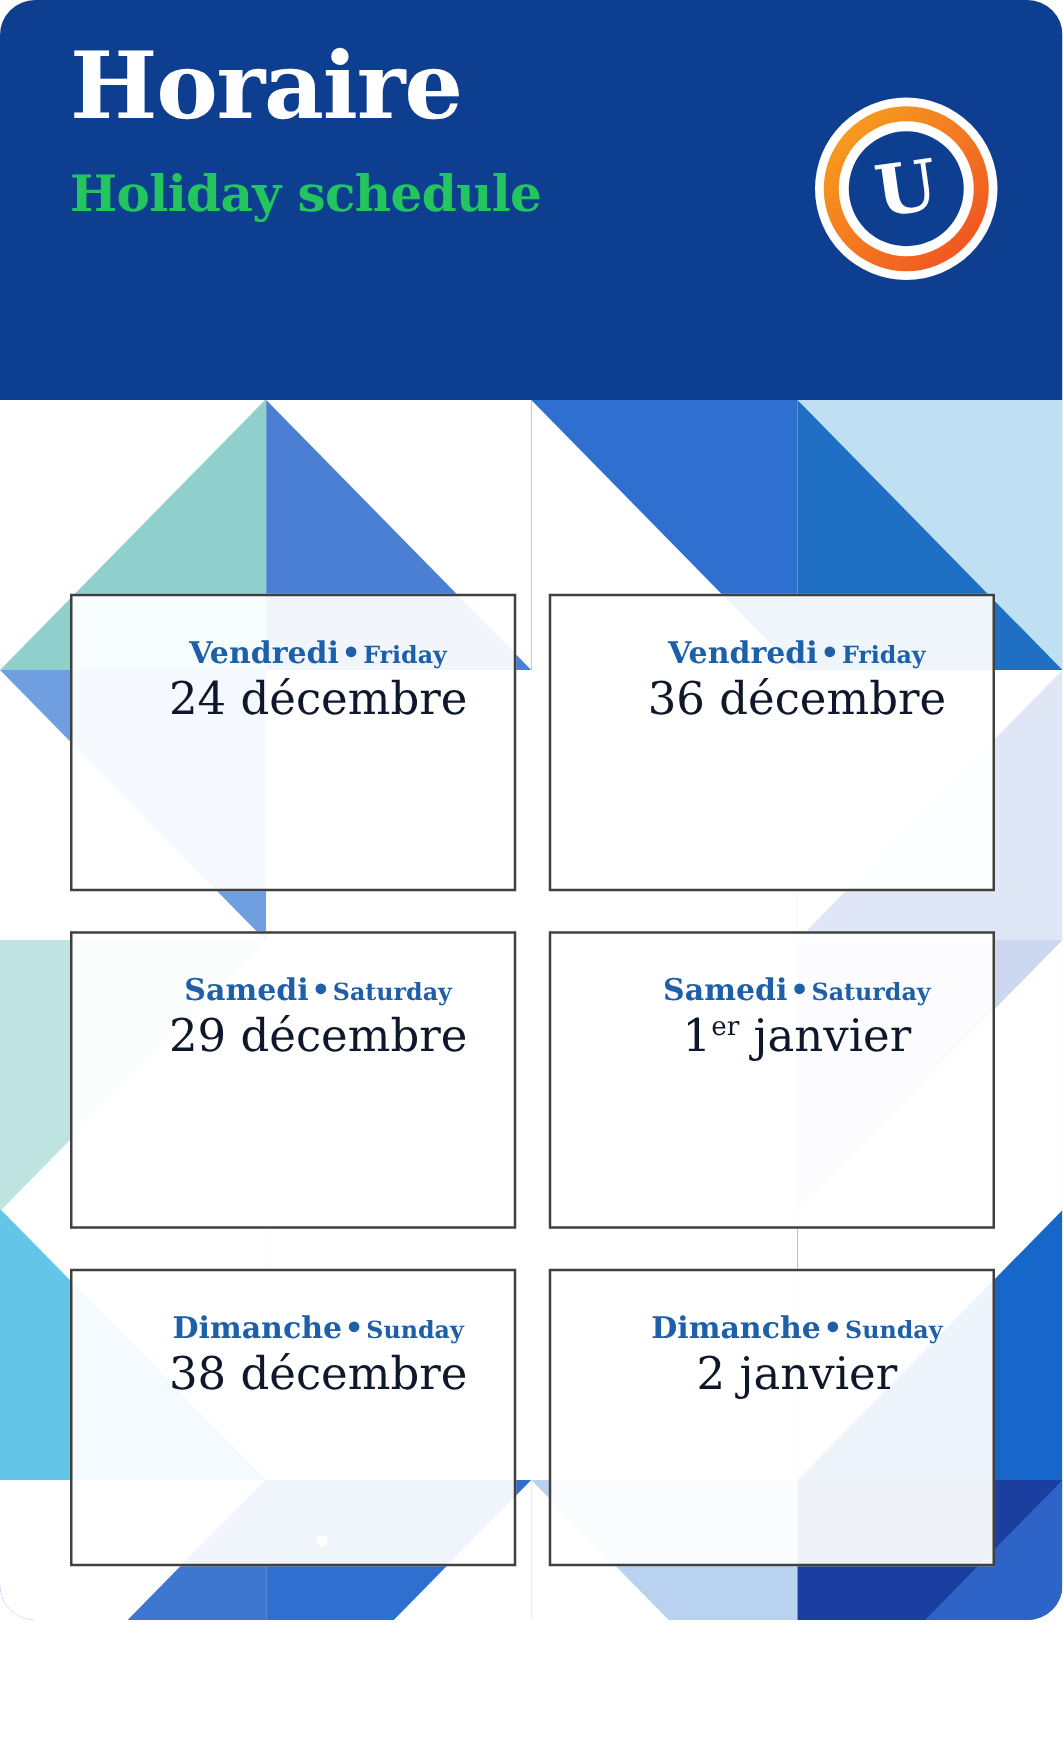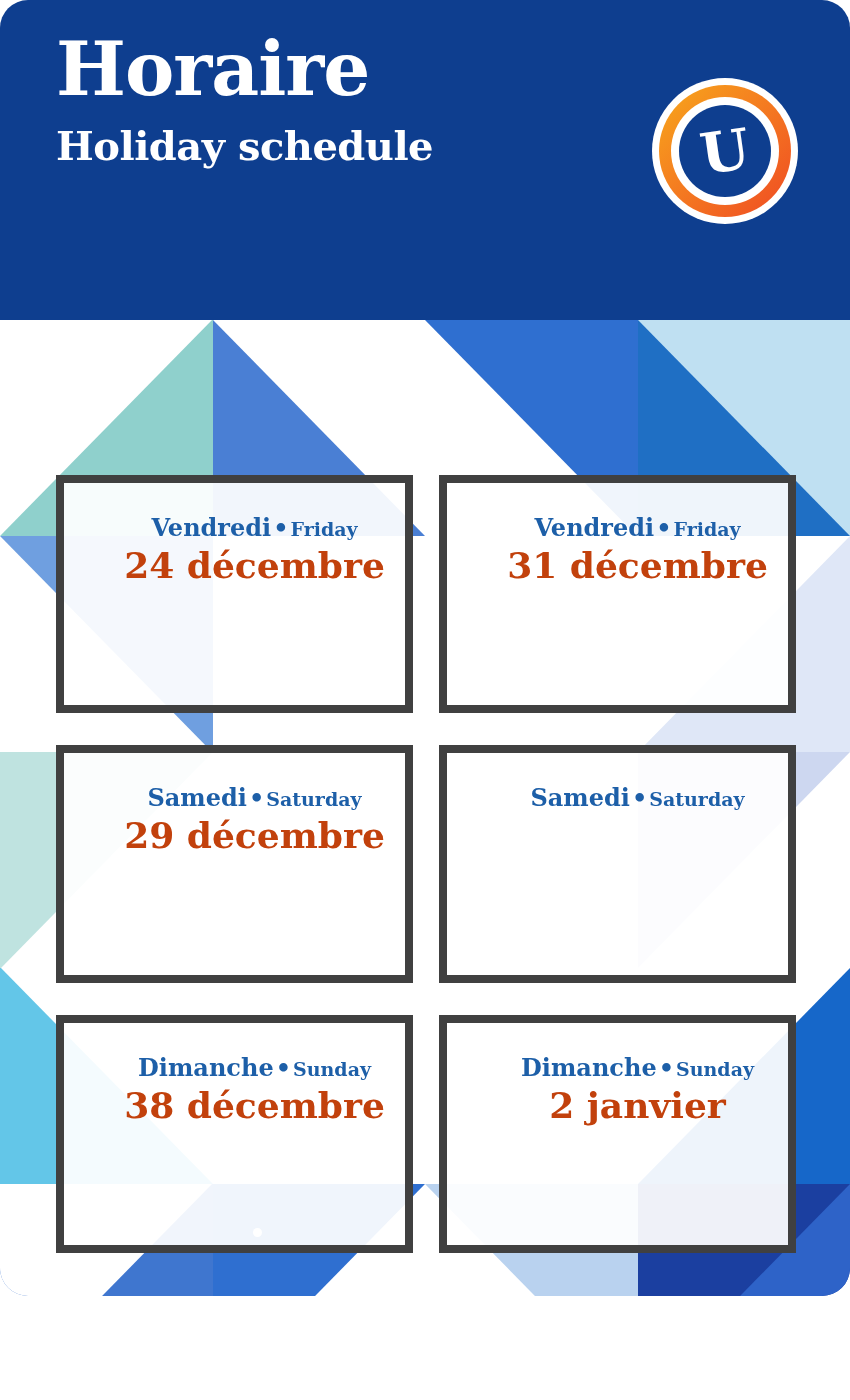--- a/index.html
+++ b/index.html
@@ -35,22 +35,22 @@
   }
   .title-fr {
     color: #ffffff;
     font-family: "DejaVu Serif", serif;
     font-weight: bold;
     font-size: 74px;
     line-height: 0.97;
     letter-spacing: -1px;
   }
   .title-en {
-    margin-top: 20px;
-    color: #ffffff;
+    margin-top: 30px;
+    color: #22c55e;
     font-family: "DejaVu Serif", serif;
     font-weight: bold;
     font-size: 40px;
     line-height: 1;
     letter-spacing: -0.5px;
   }
 
   .logo {
     position: absolute;
     right: 52px;
@@ -122,44 +122,44 @@
     top: 155px;
     width: 740px;
     display: grid;
     grid-template-columns: 357px 357px;
     grid-template-rows: 238px 238px 238px;
     column-gap: 26px;
     row-gap: 32px;
   }
   .card {
     position: relative;
-    border: 8px solid #404040;
+    border: 2px solid #404040;
     background: rgba(255,255,255,0.93);
     padding-top: 32px;
     text-align: center;
     padding-left: 40px;
   }
   .card-day {
     color: #1d5fa8;
     font-family: "DejaVu Serif", serif;
     font-weight: bold;
     font-size: 24px;
     line-height: 1.1;
     white-space: nowrap;
   }
   .card-day .sep { color: #1d5fa8; padding: 0 2px; }
   .card-day .en {
     font-size: 19px;
     color: #1d5fa8;
   }
   .card-date {
     margin-top: 4px;
-    color: #c2410c;
-    font-family: "DejaVu Serif", serif;
-    font-weight: bold;
+    color: #0f172a;
+    font-family: "DejaVu Serif", serif;
+    font-weight: normal;
     font-size: 36px;
     line-height: 1.15;
     white-space: nowrap;
   }
   .card-date sup {
     font-size: 21px;
     vertical-align: super;
     line-height: 0;
   }
 
@@ -258,34 +258,35 @@
         <div class="card-day">
           <span>Vendredi</span><span class="sep">•</span><span class="en">Friday</span>
         </div>
         <div class="card-date">24 décembre</div>
       </div>
 
       <div class="card">
         <div class="card-day">
           <span>Vendredi</span><span class="sep">•</span><span class="en">Friday</span>
         </div>
-        <div class="card-date">31 décembre</div>
+        <div class="card-date">36 décembre</div>
       </div>
 
       <div class="card">
         <div class="card-day">
           <span>Samedi</span><span class="sep">•</span><span class="en">Saturday</span>
         </div>
         <div class="card-date">29 décembre</div>
       </div>
 
       <div class="card">
         <div class="card-day">
           <span>Samedi</span><span class="sep">•</span><span class="en">Saturday</span>
         </div>
+        <div class="card-date"><span>1</span><sup>er</sup><span> janvier</span></div>
       </div>
 
       <div class="card">
         <div class="card-day">
           <span>Dimanche</span><span class="sep">•</span><span class="en">Sunday</span>
         </div>
         <div class="card-date">38 décembre</div>
       </div>
 
       <div class="card">

